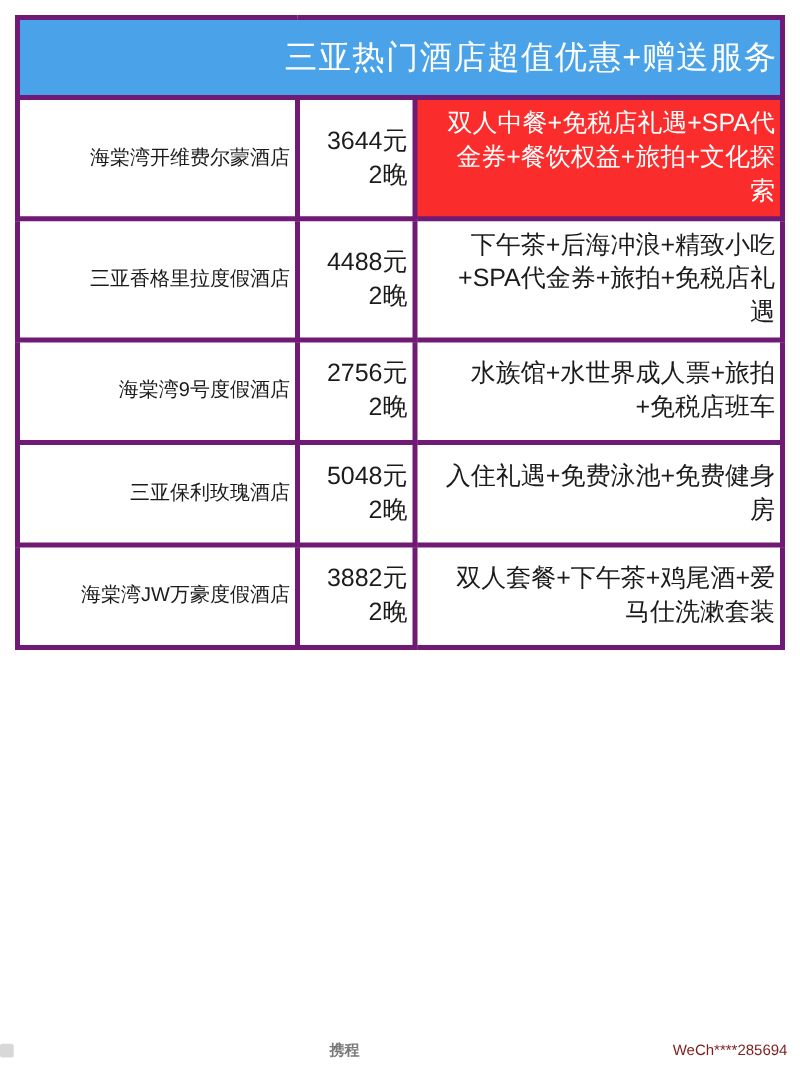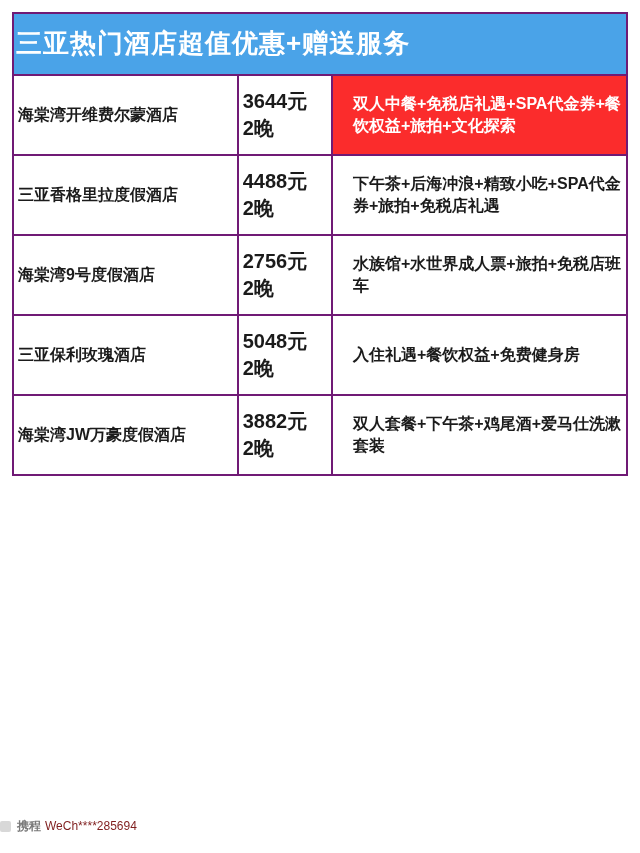--- a/index.html
+++ b/index.html
@@ -15,24 +15,24 @@
     box-sizing:border-box;
     padding:12px 12px 0 12px;
     background:#ffffff;
   }
   table{
     border-collapse:collapse;
     width:616px;
     table-layout:fixed;
   }
   td,th{
-    border:2px solid #701a75;
-    text-align:left;
+    border:4px solid #701a75;
+    text-align:right;
     vertical-align:middle;
-    font-weight:bold;
+    font-weight:normal;
     color:#1b1b1b;
     padding:6px 4px;
     line-height:1.35;
   }
   .title-cell{
     background:#4aa3e8;
     color:#ffffff;
     font-size:26px;
     letter-spacing:1px;
     height:52px;
@@ -44,33 +44,33 @@
     background:#ffffff;
   }
   .hdr-gift{
     background:#fdf2a8;
   }
   .col-name{width:224px;}
   .col-price{width:94px;}
   .col-gift{width:294px;}
   .name-cell{font-size:16px;}
   .price-cell{font-size:20px;border-radius:15px;}
-  .gift-cell{font-size:16px;padding-left:20px;}
+  .gift-cell{font-size:20px;padding-left:20px;}
   .row-red .gift-cell{
     background:#fb2c2c;
     color:#ffffff;
   }
   .body-row td{height:66px;}
   .footer{
     position:absolute;
-    left:0;right:0;bottom:14px;
+    left:0;right:0;bottom:0;
     height:26px;
     display:flex;
     align-items:center;
-    justify-content:flex-start;
+    justify-content:space-between;
     padding-right:10px;
     font-size:12px;
     color:#9a9a9a;
     font-weight:normal;
     gap:4px;
     background:#ffffff;
   }
   .footer .brand{
     color:#7a7a7a;
     font-weight:bold;
@@ -111,21 +111,21 @@
           <td class="gift-cell">下午茶+后海冲浪+精致小吃+SPA代金券+旅拍+免税店礼遇</td>
         </tr>
         <tr class="body-row">
           <td class="name-cell">海棠湾9号度假酒店</td>
           <td class="price-cell">2756元<br>2晚</td>
           <td class="gift-cell">水族馆+水世界成人票+旅拍+免税店班车</td>
         </tr>
         <tr class="body-row">
           <td class="name-cell">三亚保利玫瑰酒店</td>
           <td class="price-cell">5048元<br>2晚</td>
-          <td class="gift-cell">入住礼遇+餐饮权益+免费健身房</td>
+          <td class="gift-cell">入住礼遇+免费泳池+免费健身房</td>
         </tr>
         <tr class="body-row">
           <td class="name-cell">海棠湾JW万豪度假酒店</td>
           <td class="price-cell">3882元<br>2晚</td>
           <td class="gift-cell">双人套餐+下午茶+鸡尾酒+爱马仕洗漱套装</td>
         </tr>
       </tbody>
   </table>
   <div class="footer">
     <span class="logo-dot"></span>

